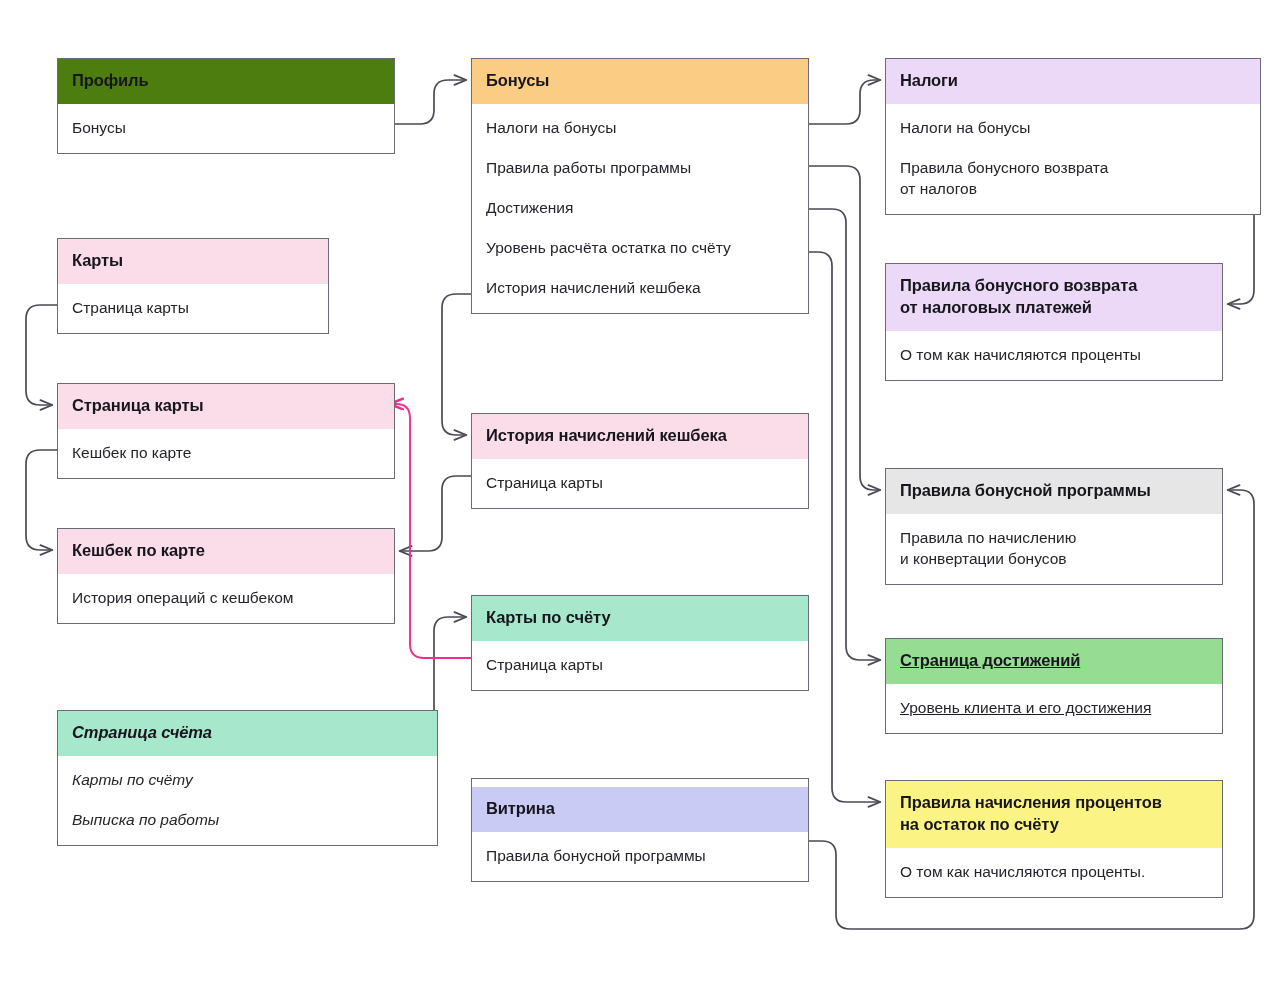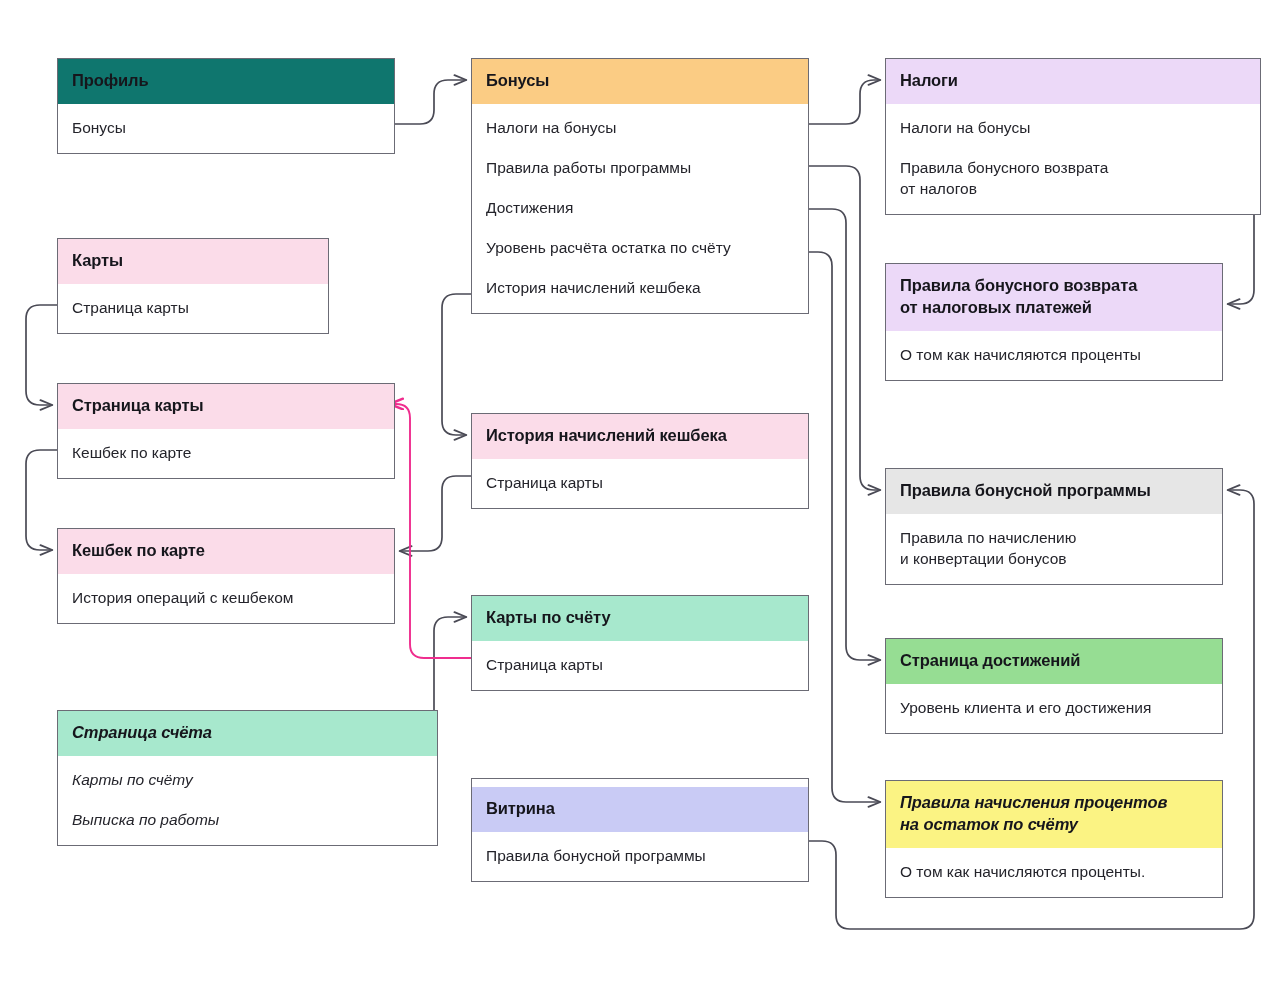--- a/index.html
+++ b/index.html
@@ -98,21 +98,21 @@
       <path d="M809,841 L822,841 Q836,841 836,855 L836,915 Q836,929 850,929 L1240,929 Q1254,929 1254,915 L1254,504 Q1254,490 1240,490 L1228,490" marker-end="url(#ah)"></path>
 
     </g>
 
     <g fill="none" stroke="#ef2d8e" stroke-width="1.9" stroke-linecap="round" stroke-linejoin="round">
       <path d="M471,658 L424,658 Q410,658 410,644 L410,418 Q410,404 396,404 L390,404" marker-end="url(#ahp)"></path>
     </g>
   </svg>
 
   <div class="card" style="left:57px; top:58px; width:338px;">
-    <div class="card-header" style="background:#0f766e;"><span>Профиль</span></div>
+    <div class="card-header" style="background:#4d7c0f;"><span>Профиль</span></div>
     <div class="card-body">
       <div class="card-row">Бонусы</div>
     </div>
   </div>
 
   <div class="card" style="left:57px; top:238px; width:272px;">
     <div class="card-header" style="background:#fbdce9;"><span>Карты</span></div>
     <div class="card-body">
       <div class="card-row">Страница карты</div>
     </div>
@@ -190,28 +190,28 @@
   </div>
 
   <div class="card" style="left:885px; top:468px; width:338px;">
     <div class="card-header" style="background:#e6e6e6;"><span>Правила бонусной программы</span></div>
     <div class="card-body">
       <div class="card-row">Правила по начислению
 и конвертации бонусов</div>
     </div>
   </div>
 
-  <div class="card" style="left:885px; top:638px; width:338px;">
+  <div class="card" style="left:885px; top:638px; width:338px;text-decoration:underline;">
     <div class="card-header" style="background:#96dd93;"><span>Страница достижений</span></div>
     <div class="card-body">
       <div class="card-row">Уровень клиента и его достижения</div>
     </div>
   </div>
 
   <div class="card" style="left:885px; top:780px; width:338px;">
-    <div class="card-header" style="background:#fbf383; white-space:pre-line;font-style:italic;"><span>Правила начисления процентов
+    <div class="card-header" style="background:#fbf383; white-space:pre-line;"><span>Правила начисления процентов
 на остаток по счёту</span></div>
     <div class="card-body">
       <div class="card-row">О том как начисляются проценты.</div>
     </div>
   </div>
 
 </div>
 
 </body></html>

